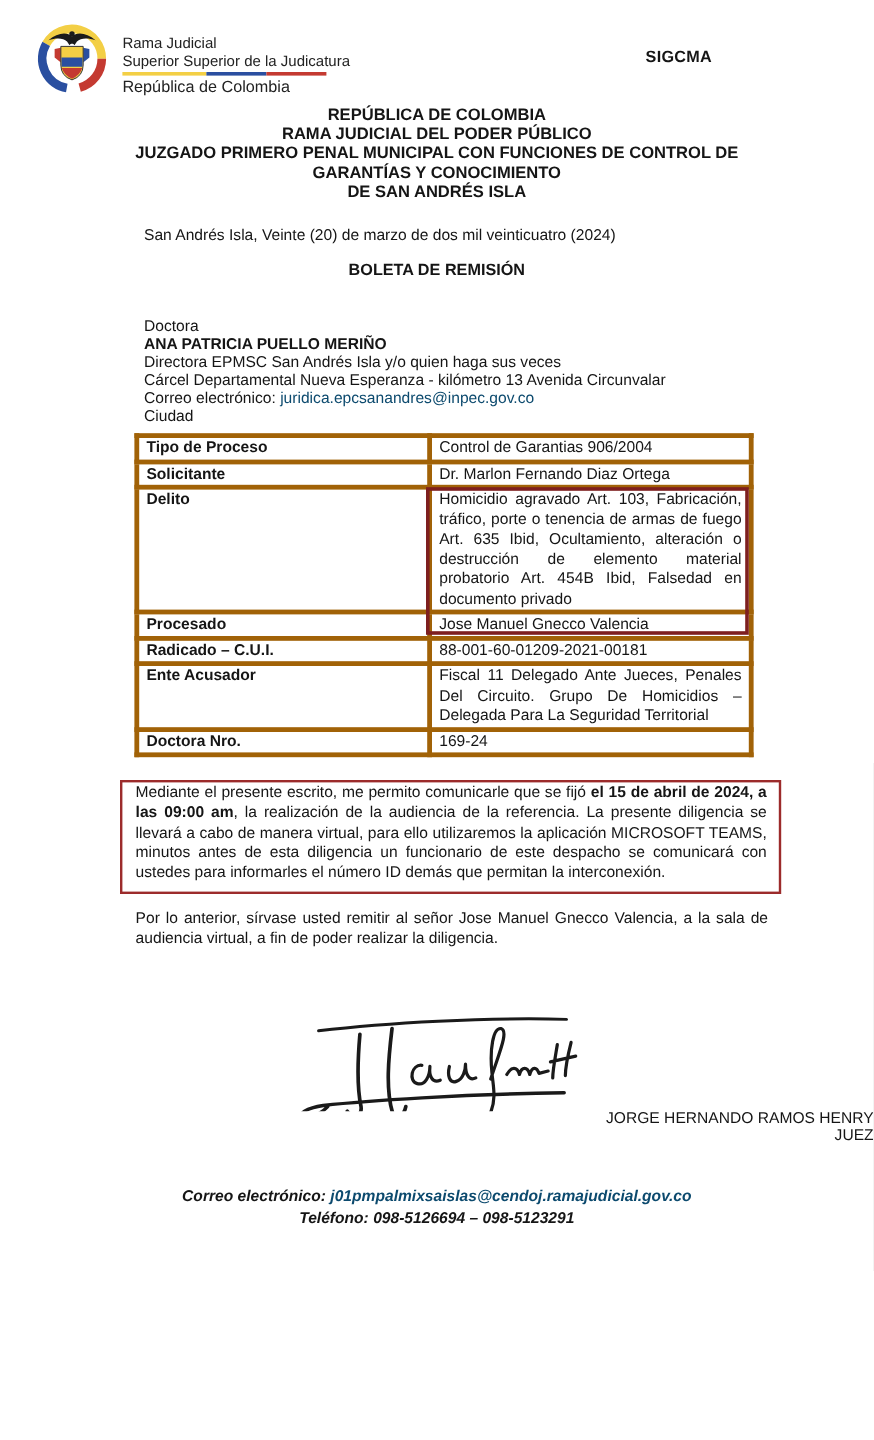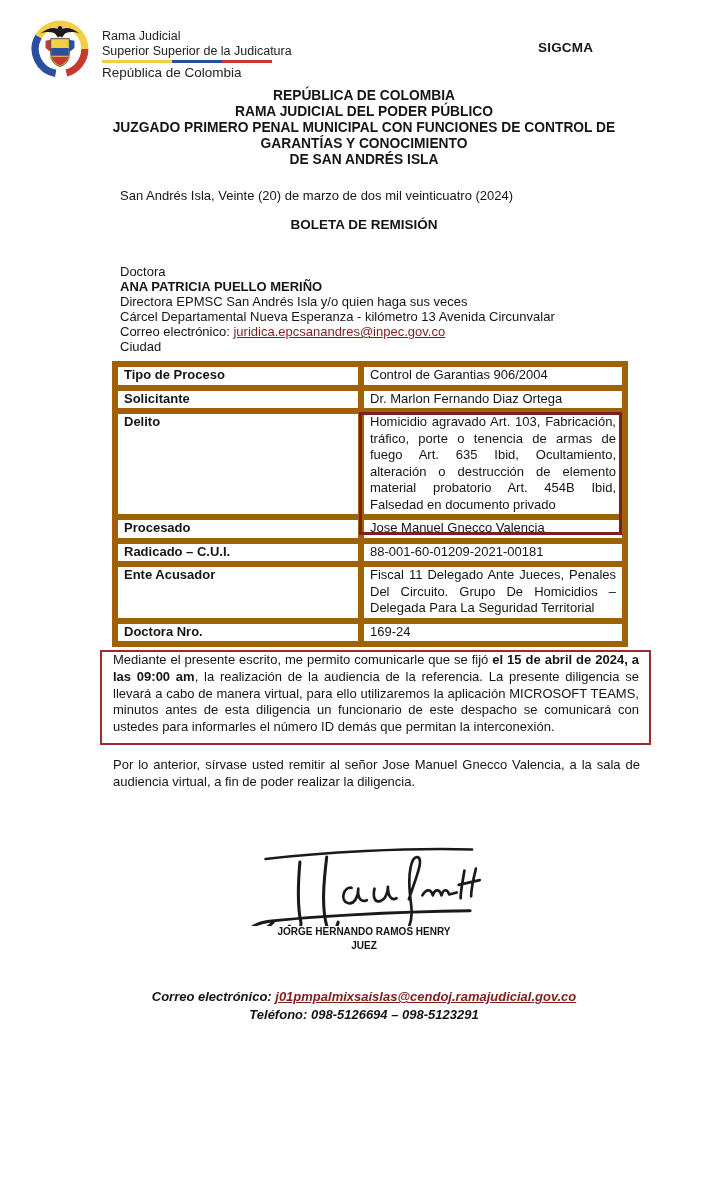--- a/index.html
+++ b/index.html
@@ -17,39 +17,39 @@
   .tricolor span{height:100%;}
   .sigcma{position:absolute;left:538px;top:40px;font-weight:bold;font-size:13.5px;letter-spacing:0.2px;}
   
   .heading{position:absolute;top:88px;left:0;width:100%;text-align:center;
     font-weight:bold;font-size:13.8px;line-height:16px;}
   
   .dateline{position:absolute;top:188px;left:120px;font-size:13px;}
   .doc-title{position:absolute;top:217px;left:0;width:100%;text-align:center;font-weight:bold;font-size:13.5px;}
   .addressee{position:absolute;top:264px;left:120px;font-size:13px;line-height:15px;}
   .addressee .bold{font-weight:bold;}
-  a.link{color:#7f1d1d;text-decoration:underline;cursor:pointer;text-align:center;}
+  a.link{color:#0c4a6e;cursor:pointer;text-align:center;}
   
   .case-table{position:absolute;top:361px;left:112px;width:516px;border-collapse:collapse;
     font-size:13px;table-layout:fixed;}
-  .case-table td{border:6px solid #a16207;padding:0px 6px 1px 6px;vertical-align:top;line-height:16.5px;}
+  .case-table td{border:4px solid #a16207;padding:0px 6px 1px 6px;vertical-align:top;line-height:16.5px;}
   .case-table td.lbl{width:228px;font-weight:bold;}
   .case-table td.val{text-align:justify;position:relative;}
   .ov{position:absolute;pointer-events:none;z-index:5;}
   .ov-audiencia{top:-6px;left:-5px;right:20px;bottom:-2px;border:3px solid #7e1f1f;}
   .ov-delito{top:-2px;left:-5px;right:0px;bottom:-21px;border:3px solid #7e1f1f;}
   
   .notice{position:absolute;top:650px;left:100px;width:526px;border:2.5px solid #9c2b2b;
     padding:0 10px 7px 11px;font-size:13px;line-height:16.8px;text-align:justify;}
   .notice .bold{font-weight:bold;}
   .para2{position:absolute;top:757px;left:113px;width:527px;font-size:13px;line-height:16.8px;text-align:justify;}
   
   .sig-block{position:absolute;top:838px;left:0;width:100%;text-align:center;}
   .sig-svg{width:250px;height:88px;display:block;margin:0 auto;}
-  .sig-name{font-weight:bold;font-size:10px;line-height:16px;margin-top:-2px;}
+  .sig-name{font-weight:normal;font-size:13px;line-height:16px;margin-top:-2px;text-align:right;}
   
   .footer{position:absolute;top:988px;left:0;width:100%;text-align:center;
     font-weight:bold;font-style:italic;font-size:13px;line-height:17.5px;}
   .footer a.link{font-weight:bold;}
 </style>
 </head>
 <body>
 
 <div class="page">
 

